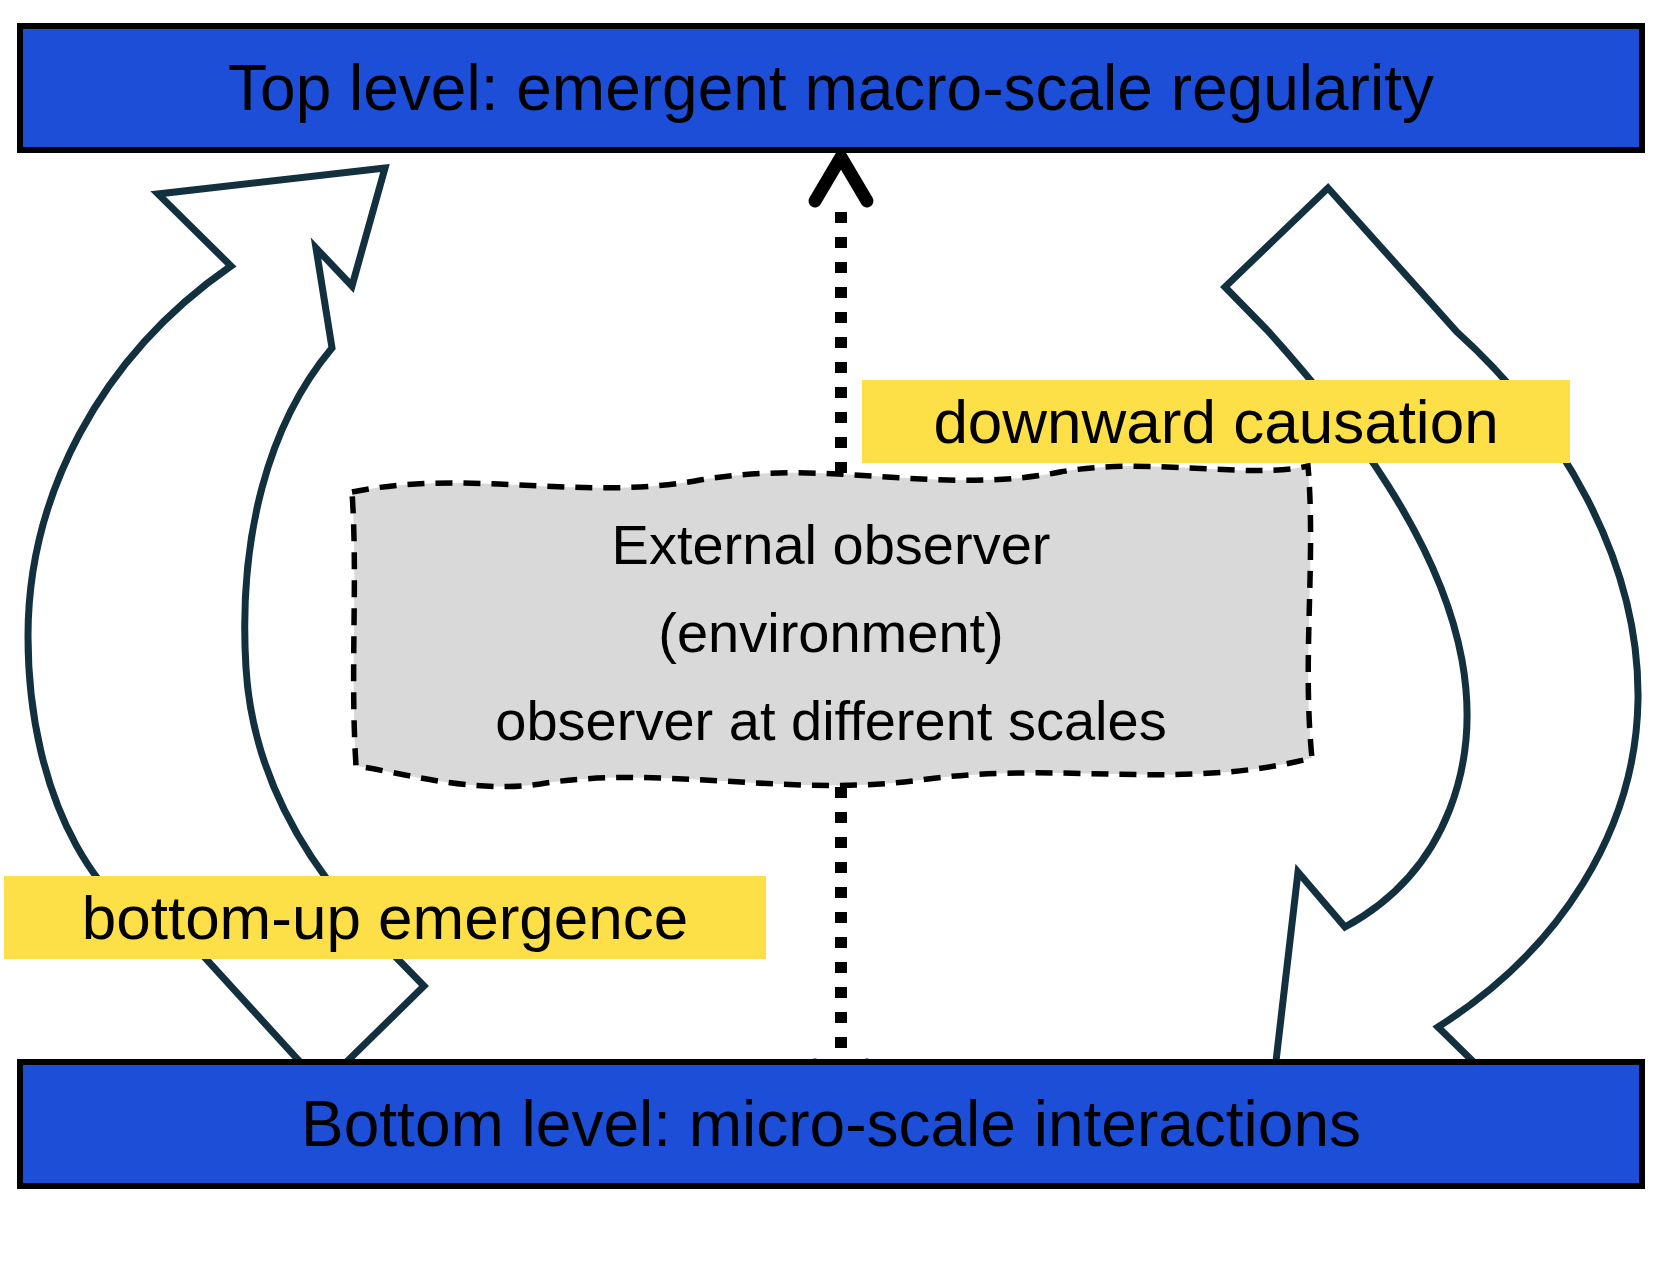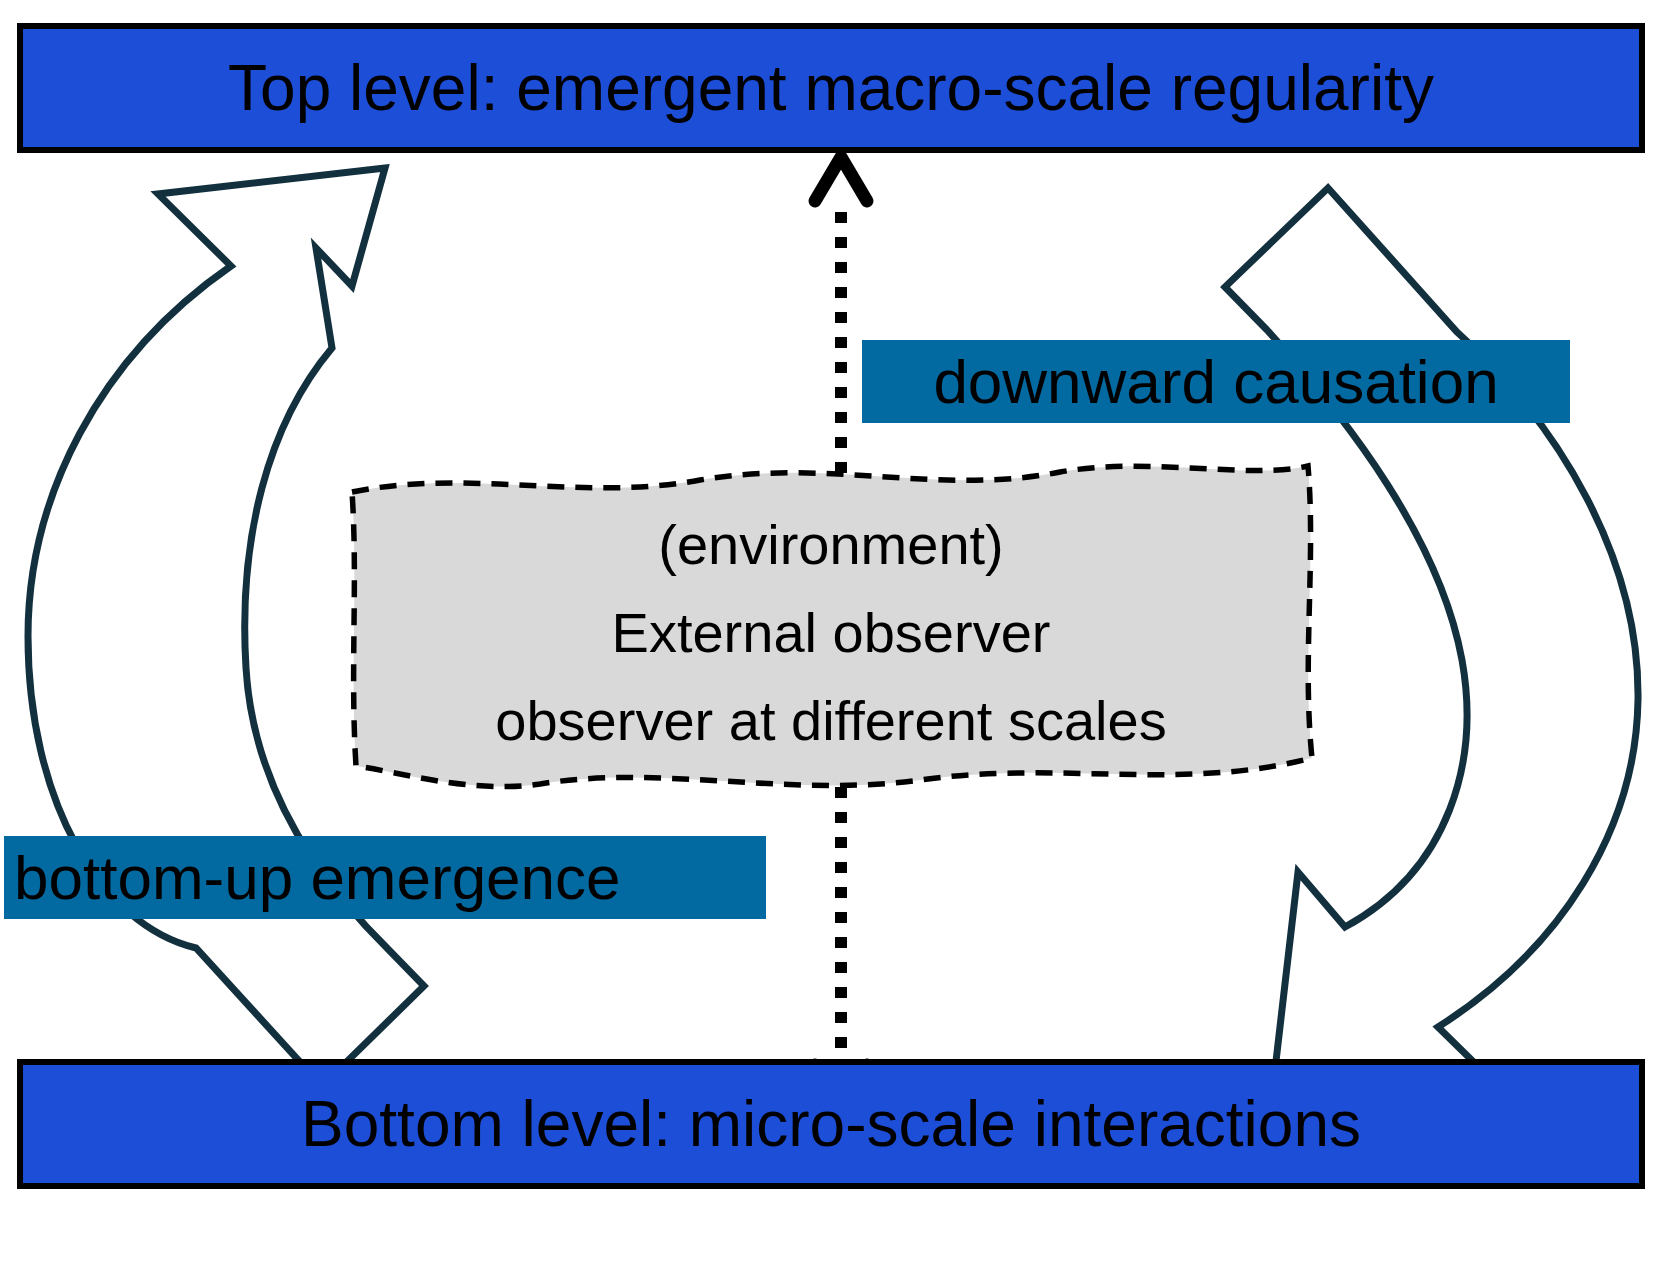--- a/index.html
+++ b/index.html
@@ -25,26 +25,27 @@
   .level-box{
     position:absolute;left:17px;width:1616px;height:118px;
     border:6px solid var(--ink);background:#1d4ed8;
     display:flex;align-items:center;justify-content:center;
     font-size:64px;letter-spacing:0px;white-space:nowrap;
   }
   #top-box{top:23px;}
   #bottom-box{top:1059px;}
 
   .side-label{
-    position:absolute;background:#0369a1;
+    position:absolute;background:#fde047;
     font-size:62px;white-space:nowrap;line-height:1.15;
     padding:6px 10px;
+    margin-top:40px;
   }
   #right-label{left:862px;top:340px;width:688px;text-align:center;}
-  #left-label{left:4px;top:836px;width:742px;text-align:left;}
+  #left-label{left:4px;top:836px;width:742px;text-align:center;}
 
   #observer-text{
     position:absolute;left:352px;top:492px;width:958px;height:282px;
     display:flex;flex-direction:column;align-items:center;justify-content:center;
     font-size:56px;line-height:88px;text-align:center;
   }
   #observer-text div{white-space:nowrap;}
 </style>
 </head>
 <body>
@@ -90,22 +91,22 @@
            C 1150 456, 1250 480, 1308 466
            C 1316 560, 1302 660, 1312 758
            C 1180 792, 1060 760, 920 780
            C 790 798, 660 764, 540 784
            C 470 794, 400 772, 356 766
            C 350 672, 358 580, 352 492
            Z"></path>
 </svg>
 
 <div id="observer-text">
+  <div>External observer</div>
   <div>(environment)</div>
-  <div>External observer</div>
   <div>observer at different scales</div>
 </div>
 
 <div class="side-label" id="right-label">downward causation</div>
 <div class="side-label" id="left-label">bottom-up emergence</div>
 
 <div class="level-box" id="top-box">Top level: emergent macro-scale regularity</div>
 <div class="level-box" id="bottom-box">Bottom level: micro-scale interactions</div>
 
 </body></html>

